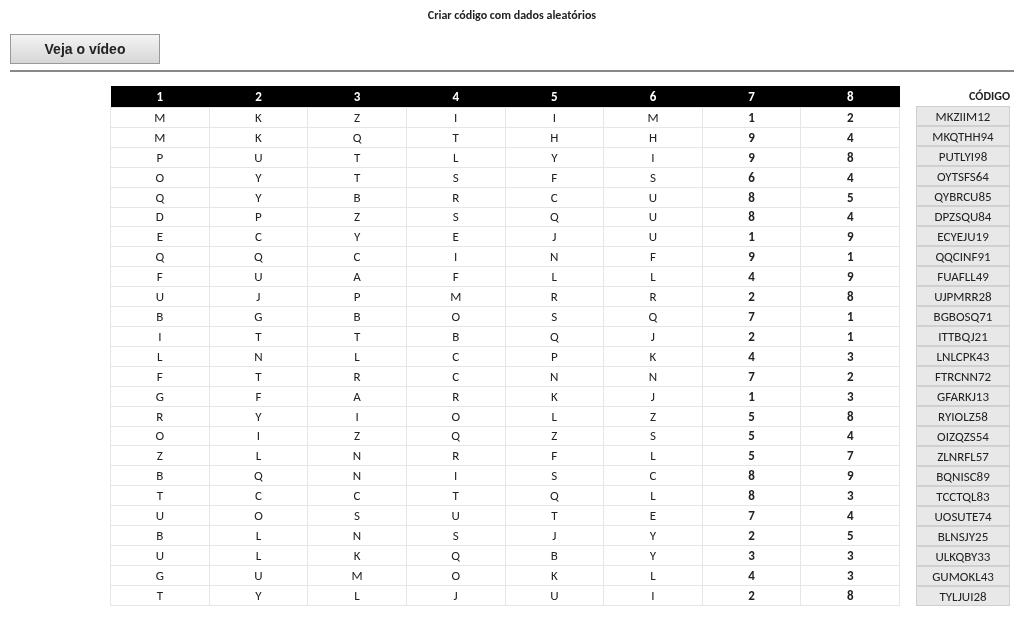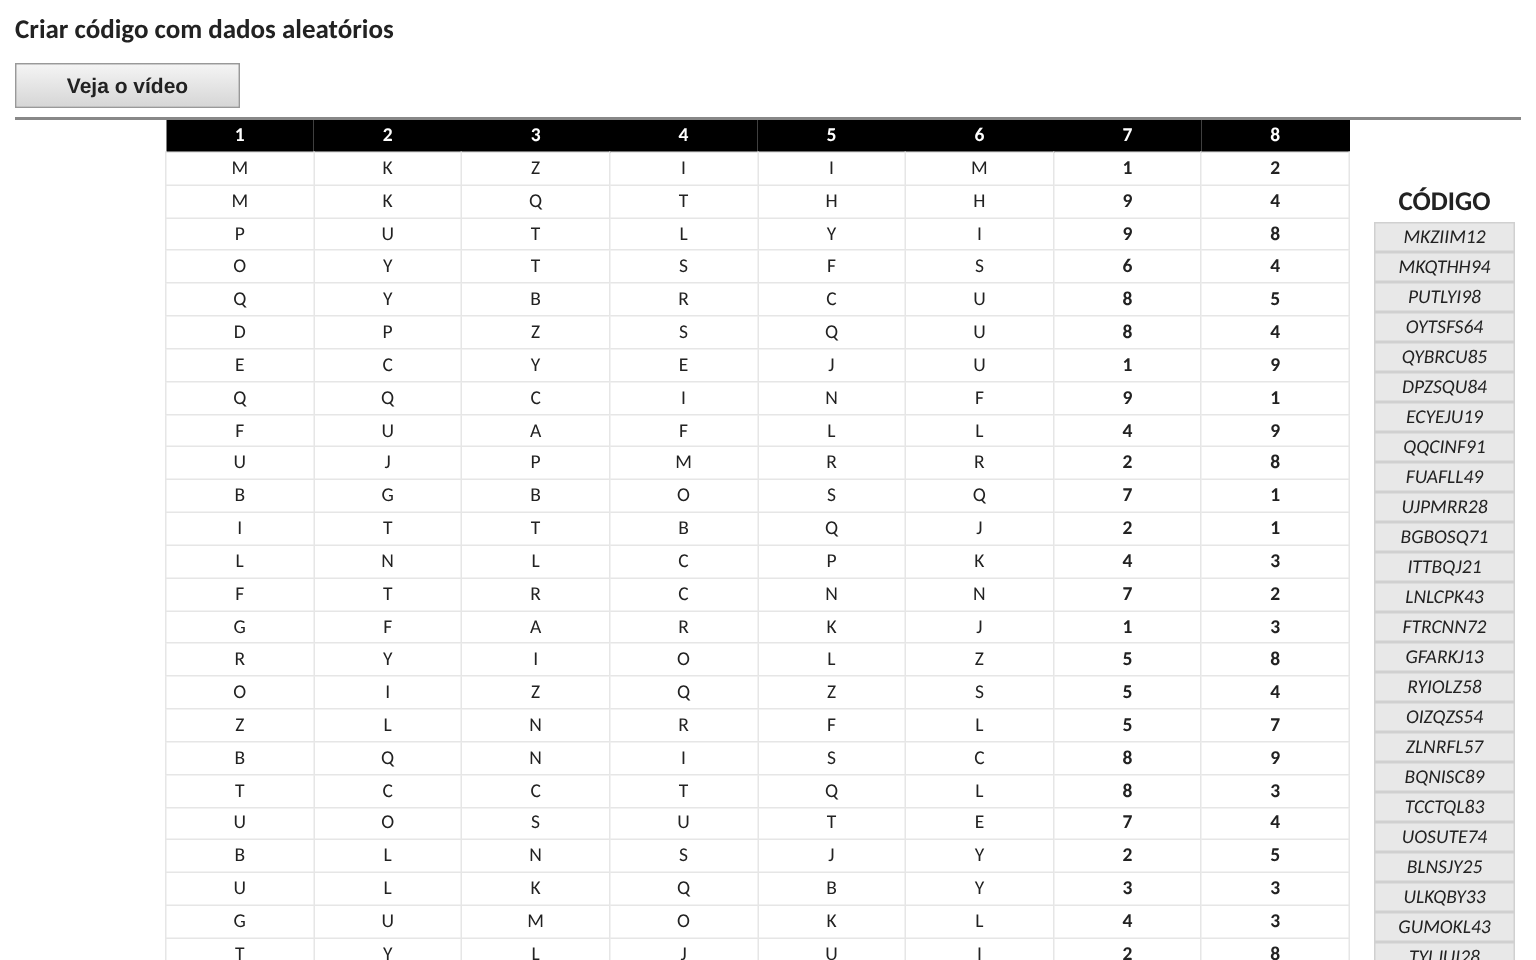--- a/index.html
+++ b/index.html
@@ -7,29 +7,31 @@
     font-family: Calibri, Arial, sans-serif;
     font-size: 14px;
     color: #222;
     background: #fff;
     width: 1024px;
     height: 640px;
     overflow: hidden;
     padding: 8px 10px;
   }
   .title {
-    font-size: 18px;
+    font-size: 12px;
     font-weight: 700;
     margin-bottom: 12px;
+    text-align: center;
   }
   .toolbar {
     display: flex;
     gap: 20px;
     border-bottom: 2px solid #888;
     padding-bottom: 6px;
+    margin-bottom: 14px;
     width: 1004px;
   }
   .btn {
     background: linear-gradient(#f4f4f4, #d6d6d6);
     border: 1px solid #999;
     padding: 6px 0;
     width: 150px;
     font-size: 14px;
     font-weight: 700;
     text-align: center;
@@ -59,32 +61,30 @@
     padding: 1.5px 0;
     width: 98px;
     font-size: 13px;
   }
   .grid td.num { font-weight: 700; }
   .codecol {
     width: 94px;
   }
   .code-head {
     font-weight: 700;
-    text-align: center;
+    text-align: right;
     padding: 3px 0;
-    font-size: 18px;
-    margin-top: 40px;
+    font-size: 12px;
   }
   .code-cell {
     background: #e8e8e8;
     border: 1px solid #d0d0d0;
     text-align: center;
     padding: 1.5px 0;
     font-size: 13px;
-    font-style: italic;
   }
 </style>
 </head>
 <body>
 
 <div class="title">Criar código com dados aleatórios</div>
 
 <div class="toolbar">
   <button class="btn">Veja o vídeo</button>
 </div>

